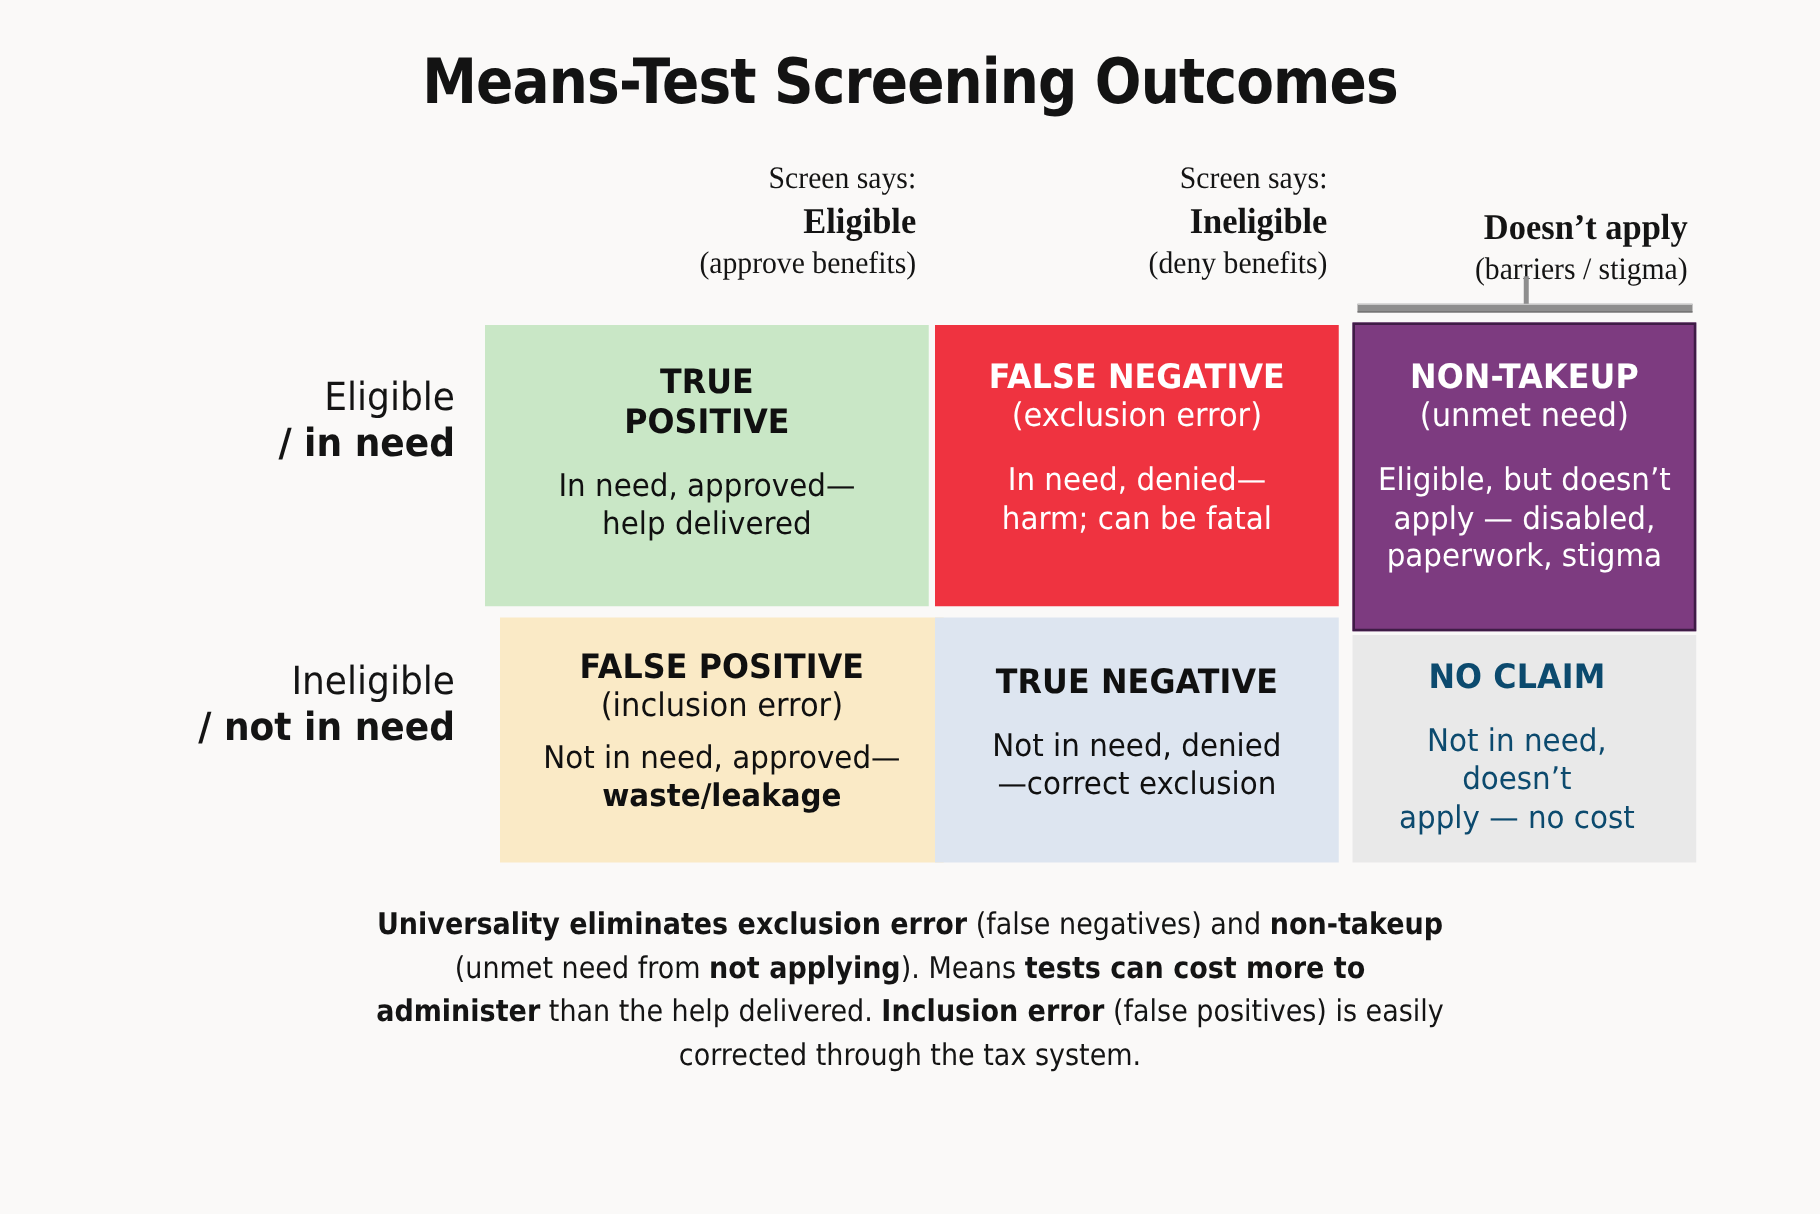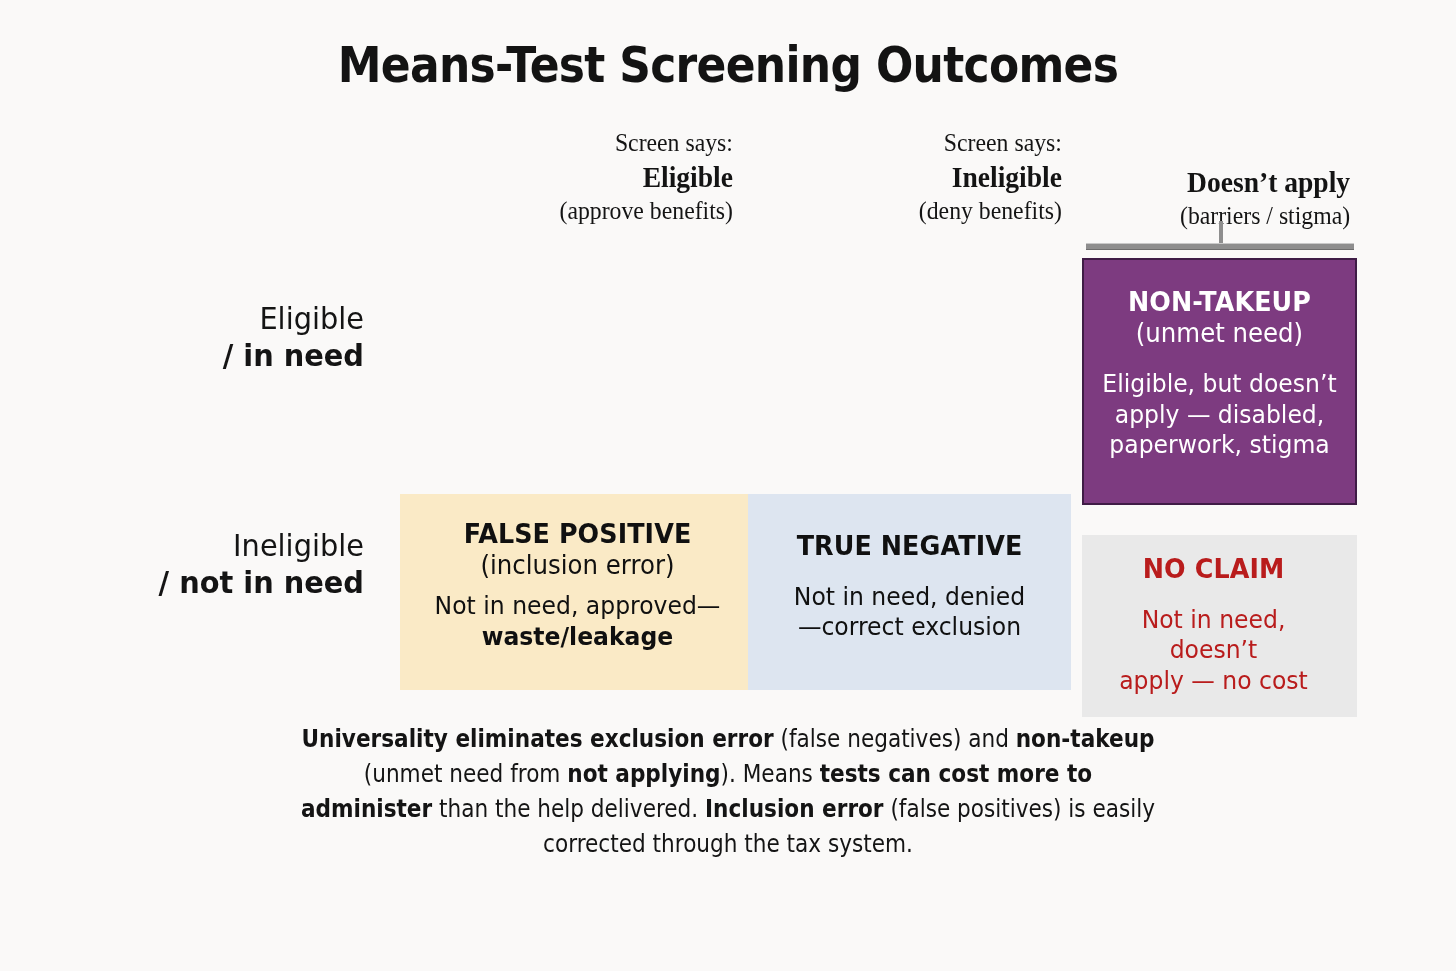--- a/index.html
+++ b/index.html
@@ -175,23 +175,22 @@
     background: #faeac6; color: #101010;
     padding: 24px 12px 0 12px;
   }
   #cell-tn {
     left: 748px; top: 494px; width: 323px; height: 196px;
     background: #dde5f0; color: #101010;
     padding: 36px 12px 0 12px;
   }
   #cell-nc {
     left: 1082px; top: 508px; width: 275px; height: 182px;
-    background: #e9e9e9; color: #b91c1c;
+    background: #e9e9e9; color: #0c4a6e;
     padding: 18px 22px 0 10px;
-    margin-top: 27px;
   }
 
   
   .caption {
     position: absolute;
     left: 168px;
     width: 1120px;
     top: 722px;
     text-align: center;
     font-size: 24px;
@@ -235,21 +234,35 @@
   <div class="row-label" id="rowlab-1">
     <span class="l1">Eligible</span>
     <span class="l2">/ in need</span>
   </div>
 
   <div class="row-label" id="rowlab-2">
     <span class="l1">Ineligible</span>
     <span class="l2">/ not in need</span>
   </div>
 
-
+  <div class="cell" id="cell-tp">
+    <span class="ttl">TRUE</span>
+    <span class="ttl">POSITIVE</span>
+    <div class="gap-m"></div>
+    <span class="body">In need, approved—</span>
+    <span class="body">help delivered</span>
+  </div>
+
+  <div class="cell" id="cell-fn">
+    <span class="ttl">FALSE NEGATIVE</span>
+    <span class="paren">(exclusion error)</span>
+    <div class="gap-m"></div>
+    <span class="body">In need, denied—</span>
+    <span class="body">harm; can be fatal</span>
+  </div>
 
   <div class="cell" id="cell-nt">
     <span class="ttl">NON-TAKEUP</span>
     <span class="paren">(unmet need)</span>
     <div class="gap-m"></div>
     <span class="body">Eligible, but doesn’t</span>
     <span class="body">apply — disabled,</span>
     <span class="body">paperwork, stigma</span>
   </div>
 

